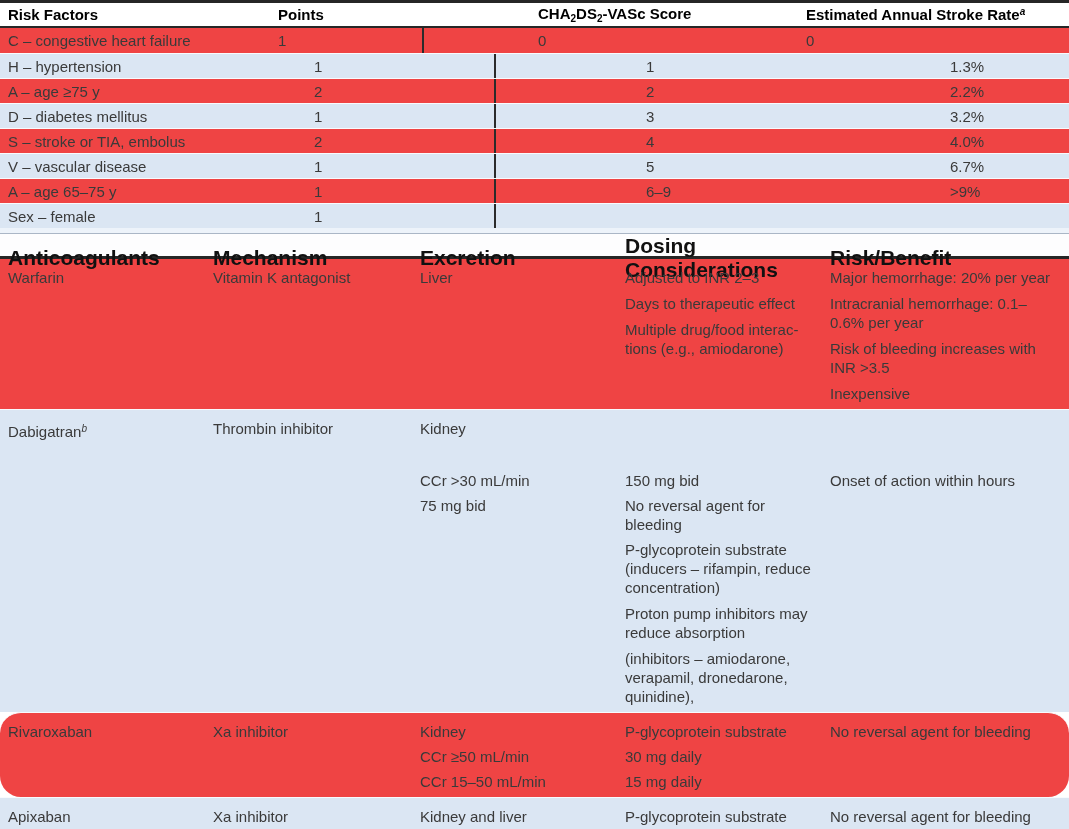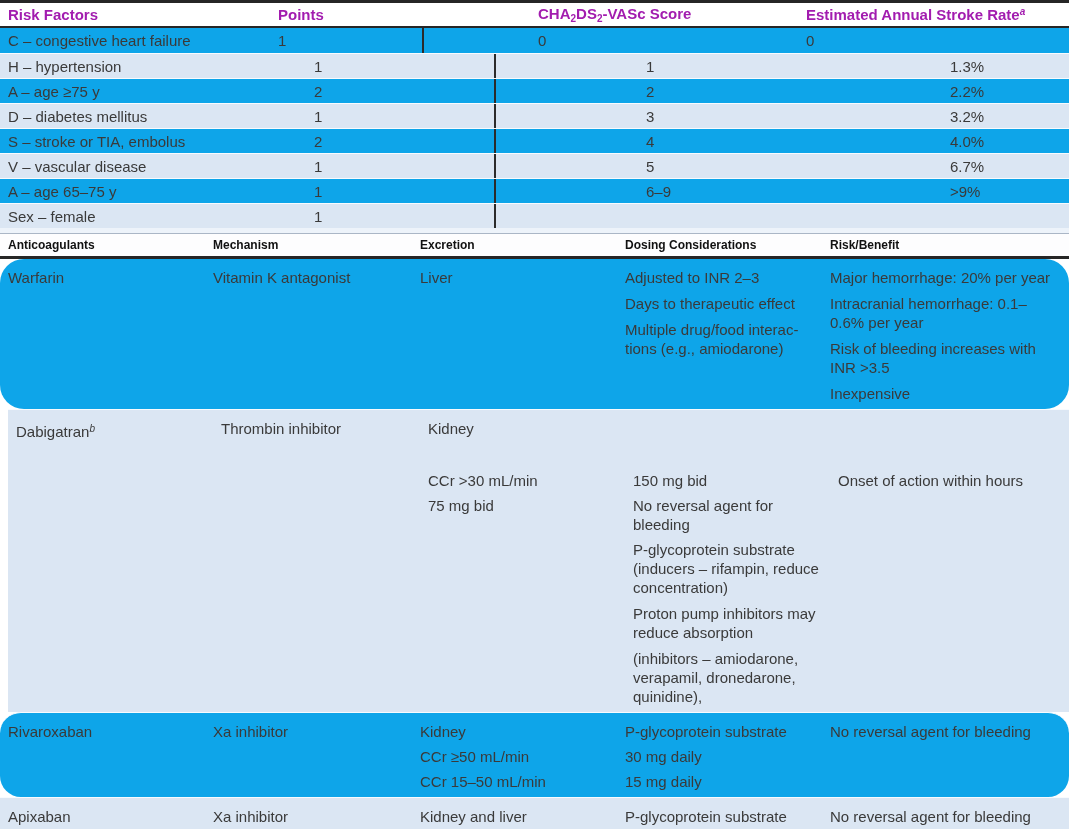--- a/index.html
+++ b/index.html
@@ -18,47 +18,47 @@
     display: grid;
     grid-template-columns: 270px 144px 116px 268px 1fr;
     align-items: center;
     height: 28px;
     padding-left: 8px;
     border-top: 3px solid #262626;
     border-bottom: 2px solid #262626;
     background: #ffffff;
     font-weight: bold;
     font-size: 15px;
-    color: #a21caf;
+    color: #000000;
   }
   .t1-row {
     display: grid;
     grid-template-columns: 270px 144px 116px 268px 1fr;
     align-items: center;
     height: 25px;
     padding-left: 8px;
     font-size: 15px;
   }
   .t1-row + .t1-row { border-top: 1px solid #f8fbfe; gap: 36px; }
-  .band-light { background: #0ea5e9; }
+  .band-light { background: #ef4444; }
   .band-dark  { background: #dbe6f3; }
   .t1-divider-cell { border-left: 2px solid #2b2b2b; height: 100%; }
   .t1-tail { height: 6px; background: #edf3fa; border-bottom: 1px solid #aab6c6; }
 
   
   .t2-header {
     display: grid;
     grid-template-columns: 205px 207px 205px 205px 1fr;
     align-items: center;
     height: 25px;
     padding-left: 8px;
     background: #fdfdfe;
     border-bottom: 3px solid #262626;
     font-weight: bold;
-    font-size: 12px;
+    font-size: 21px;
     color: #111111;
   }
   .drug-block { padding: 9px 0 6px 0; font-size: 15px; line-height: 19px; }
   .drug-block + .drug-block { border-top: 1px solid #f8fbfe; }
   .b-row {
     display: grid;
     grid-template-columns: 205px 207px 205px 205px 1fr;
     padding-left: 8px;
     align-items: start;
   }
@@ -143,40 +143,40 @@
   <div class="t1-tail"></div>
 
   <div class="t2-header">
     <div>Anticoagulants</div>
     <div>Mechanism</div>
     <div>Excretion</div>
     <div>Dosing Considerations</div>
     <div>Risk/Benefit</div>
   </div>
 
-  <div class="drug-block band-light" style="min-height:133px;border-radius:24px;">
+  <div class="drug-block band-light" style="min-height:133px;">
     <div class="b-row">
       <div class="cell">Warfarin</div>
       <div class="cell">Vitamin K antagonist</div>
       <div class="cell">Liver</div>
       <div class="cell">
         <p class="para">Adjusted to INR 2–3</p>
         <p class="para">Days to therapeutic effect</p>
         <p class="para">Multiple drug/food interac-tions (e.g., amiodarone)</p>
       </div>
       <div class="cell">
         <p class="para">Major hemorrhage: 20% per year</p>
         <p class="para">Intracranial hemorrhage: 0.1–0.6% per year</p>
         <p class="para">Risk of bleeding increases with INR &gt;3.5</p>
         <p class="para">Inexpensive</p>
       </div>
     </div>
   </div>
 
-  <div class="drug-block band-dark" style="min-height:265px;margin-left:8px;">
+  <div class="drug-block band-dark" style="min-height:265px;">
     <div class="b-row gap-after-big">
       <div class="cell"><span>Dabigatran</span><sup class="note">b</sup></div>
       <div class="cell">Thrombin inhibitor</div>
       <div class="cell">Kidney</div>
       <div class="cell"></div>
       <div class="cell"></div>
     </div>
     <div class="b-row line-row">
       <div class="cell"></div>
       <div class="cell"></div>

